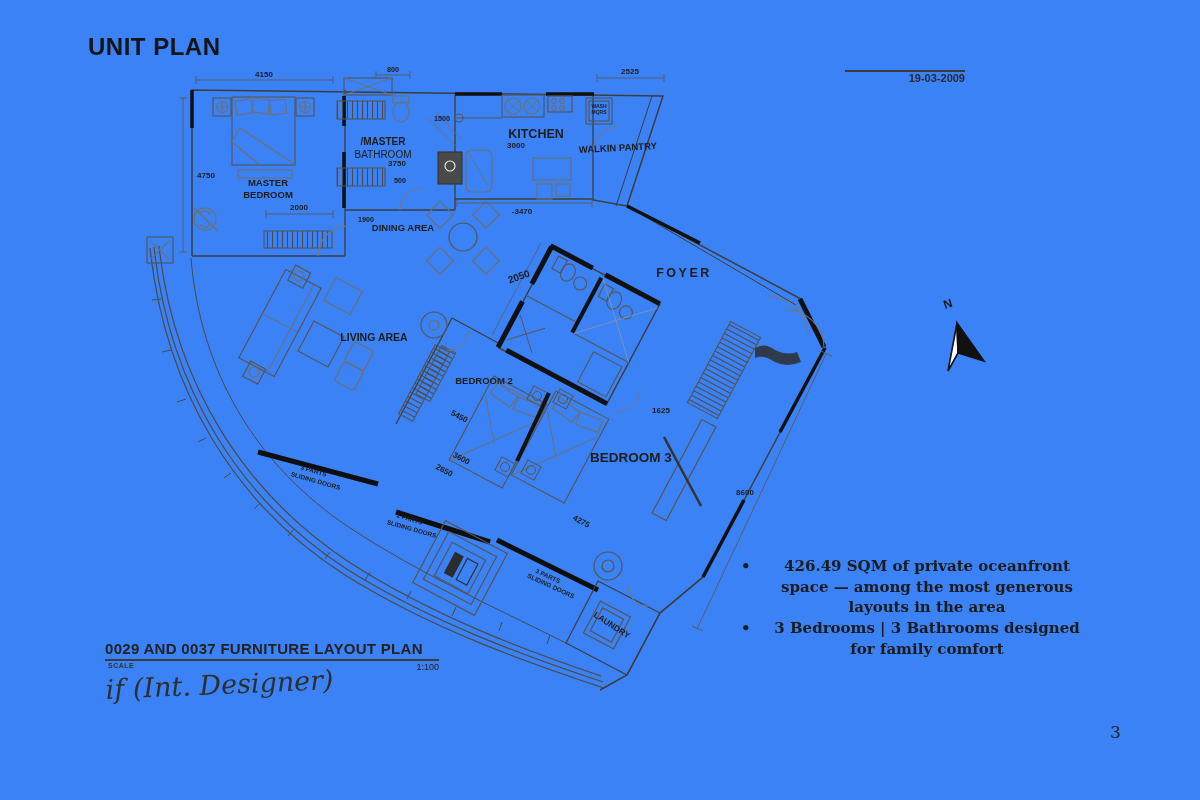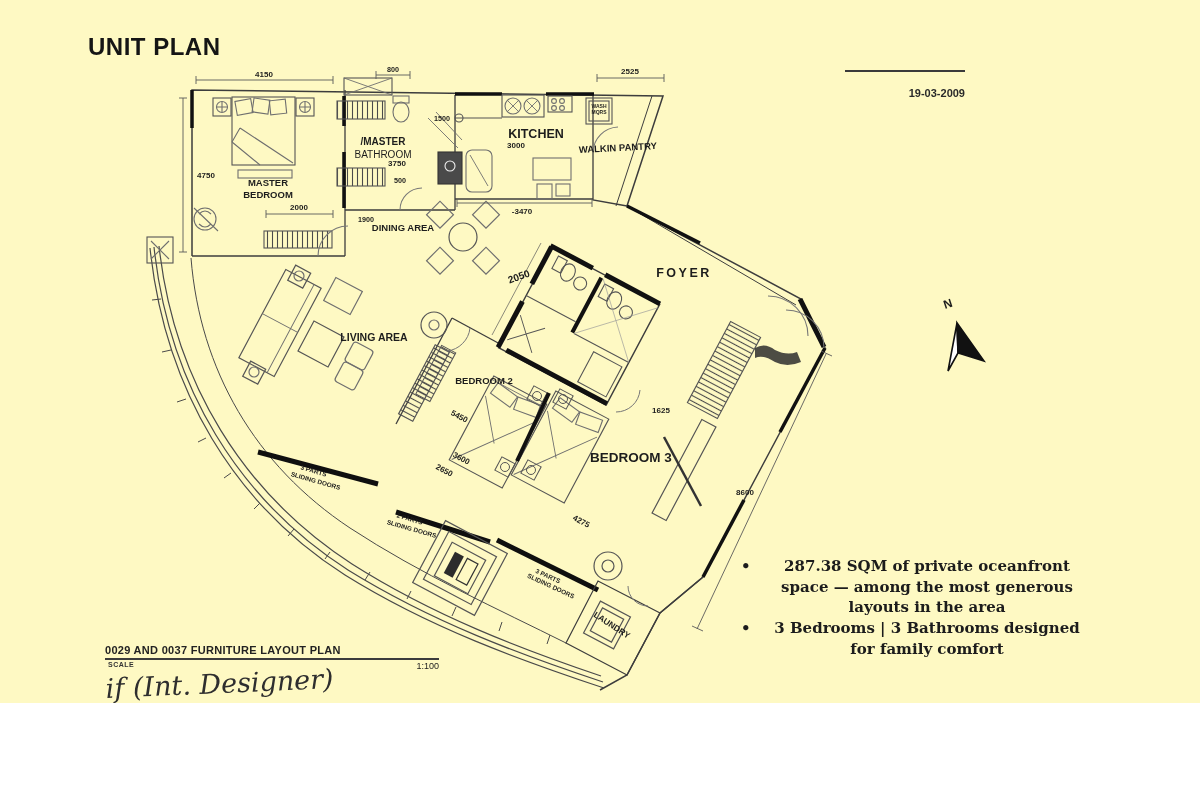--- a/index.html
+++ b/index.html
@@ -1,29 +1,29 @@
 <!DOCTYPE html>
 <html><head>
 <meta charset="utf-8">
 <style>
   html,body{margin:0;padding:0;background:#ffffff;}
-  .page{position:relative;width:1200px;height:703px;background:#fef9c3;overflow:hidden;
+  .page{position:relative;width:1200px;height:800px;background:#3b82f6;overflow:hidden;
         font-family:"Liberation Sans",sans-serif;color:#1b1b1b;}
   .abs{position:absolute;}
   .page-title{left:88px;top:33px;font-size:24px;font-weight:bold;letter-spacing:.5px;color:#151515;}
-  .date-block{left:845px;top:70px;width:120px;border-top:2px solid #3a3a3a;padding-top:15px;
+  .date-block{left:845px;top:70px;width:120px;border-top:2px solid #3a3a3a;padding-top:0;
               text-align:right;font-size:11px;font-weight:bold;color:#2a2a2a;}
   .notes{left:735px;top:556px;width:352px;font-family:"DejaVu Serif",serif;font-weight:bold;
          font-size:15px;line-height:1.38;color:#1c1c1c;}
   .notes ul{list-style:none;margin:0;padding:0;}
   .notes li{display:flex;}
   .notes .marker{width:26px;padding-left:6px;flex:none;}
   .notes .ntext{flex:1;text-align:center;}
   .footer{left:105px;top:640px;width:334px;}
-  .footer .ftitle{display:inline-block;font-size:11px;font-weight:bold;letter-spacing:.3px;color:#222;
+  .footer .ftitle{display:inline-block;font-size:15px;font-weight:bold;letter-spacing:.3px;color:#222;
                   border-bottom:2.5px solid #3c3c3c;padding-bottom:2px;width:100%;}
   .footer .frow{display:flex;justify-content:space-between;margin-top:1px;}
   .footer .fscale{font-size:7px;font-weight:bold;letter-spacing:.5px;color:#333;padding-left:3px;}
   .footer .fratio{font-size:9px;font-weight:normal;color:#222;}
   .signature{margin-top:2px;font-family:"DejaVu Serif",serif;font-style:italic;font-size:27px;
              color:#2e2e2e;transform:rotate(-2.5deg);transform-origin:left top;}
   .pagenum{left:1110px;top:722px;font-family:"DejaVu Serif",serif;font-size:17px;color:#222;}
   svg text{font-family:"Liberation Sans",sans-serif;fill:#1d1d1d;font-weight:bold;}
   svg .dim{font-size:8px;}
   svg .dimsm{font-size:7.2px;}
@@ -319,21 +319,21 @@
       <polygon points="957,323 948,371 958,353" fill="#ffffff" stroke="#111" stroke-width="1.6"></polygon>
       <polygon points="957,323 958,353 984,361" fill="#111" stroke="#111" stroke-width="1.6"></polygon>
       <text x="945" y="309" style="font-size:12px" transform="rotate(-18 945 309)">N</text>
     </g>
   </svg>
 
   <div class="abs notes">
     <ul>
       <li>
         <span class="marker">•</span>
-        <span class="ntext">287.38 SQM of private oceanfront space — among the most generous layouts in the area</span>
+        <span class="ntext">426.49 SQM of private oceanfront space — among the most generous layouts in the area</span>
       </li>
       <li>
         <span class="marker">•</span>
         <span class="ntext">3 Bedrooms | 3 Bathrooms designed for family comfort</span>
       </li>
     </ul>
   </div>
 
   <div class="abs footer">
     <span class="ftitle">0029 AND 0037 FURNITURE LAYOUT PLAN</span>

